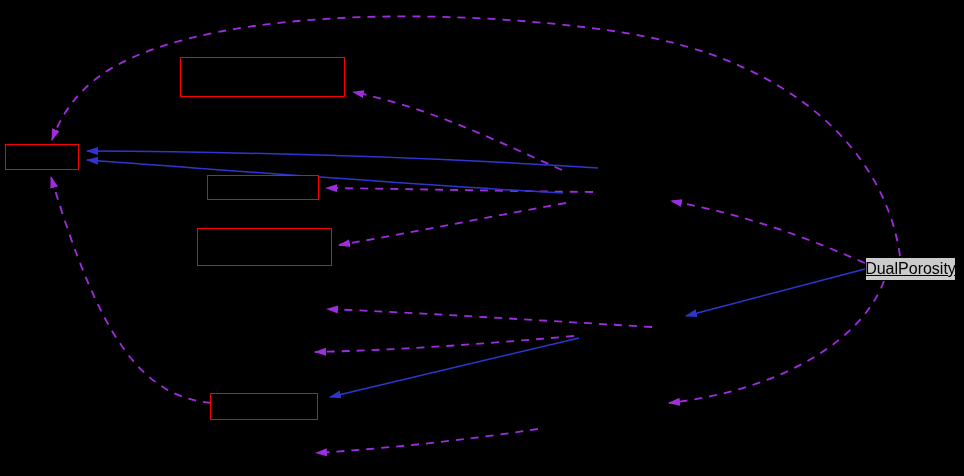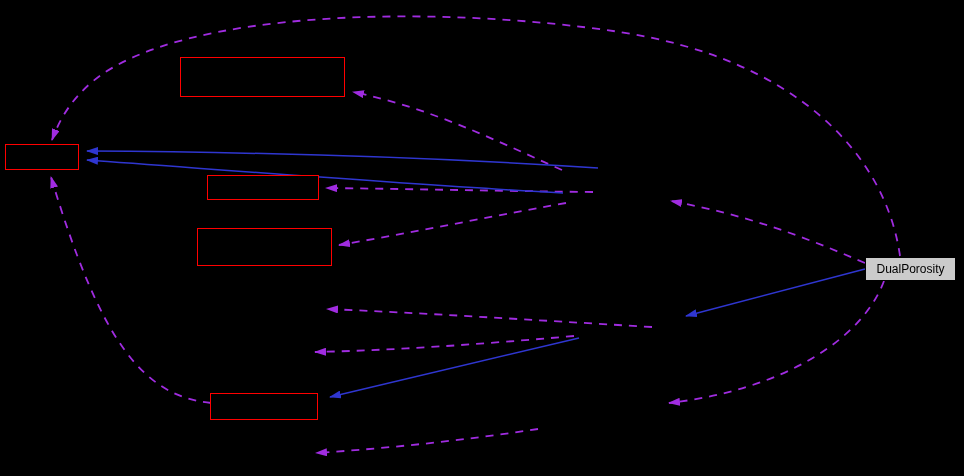--- a/index.html
+++ b/index.html
@@ -35,27 +35,28 @@
   .node {
     position: absolute;
     box-sizing: border-box;
     background: var(--node-fill, #000000);
     border: 1px solid var(--truncated-node-border, #ff0000);
   }
   .node.current {
     background: var(--current-node-fill, #cbcbcb);
     border: 1px solid var(--current-node-border, #000000);
     color: var(--current-node-text, #000000);
-    font-size: 12px;
+    font-size: 16px;
     line-height: 22px;
     text-align: center;
     display: flex;
     align-items: flex-end;
     justify-content: center;
     white-space: nowrap;
+    text-decoration: underline;
   }
 </style>
 </head>
 <body>
 
 <div class="stage">
 
   <svg class="edges" viewBox="0 0 964 476" xmlns="http://www.w3.org/2000/svg">
     <defs>
       <marker id="arrow-usage" markerUnits="userSpaceOnUse" markerWidth="12" markerHeight="8" refX="11" refY="4" orient="auto">

